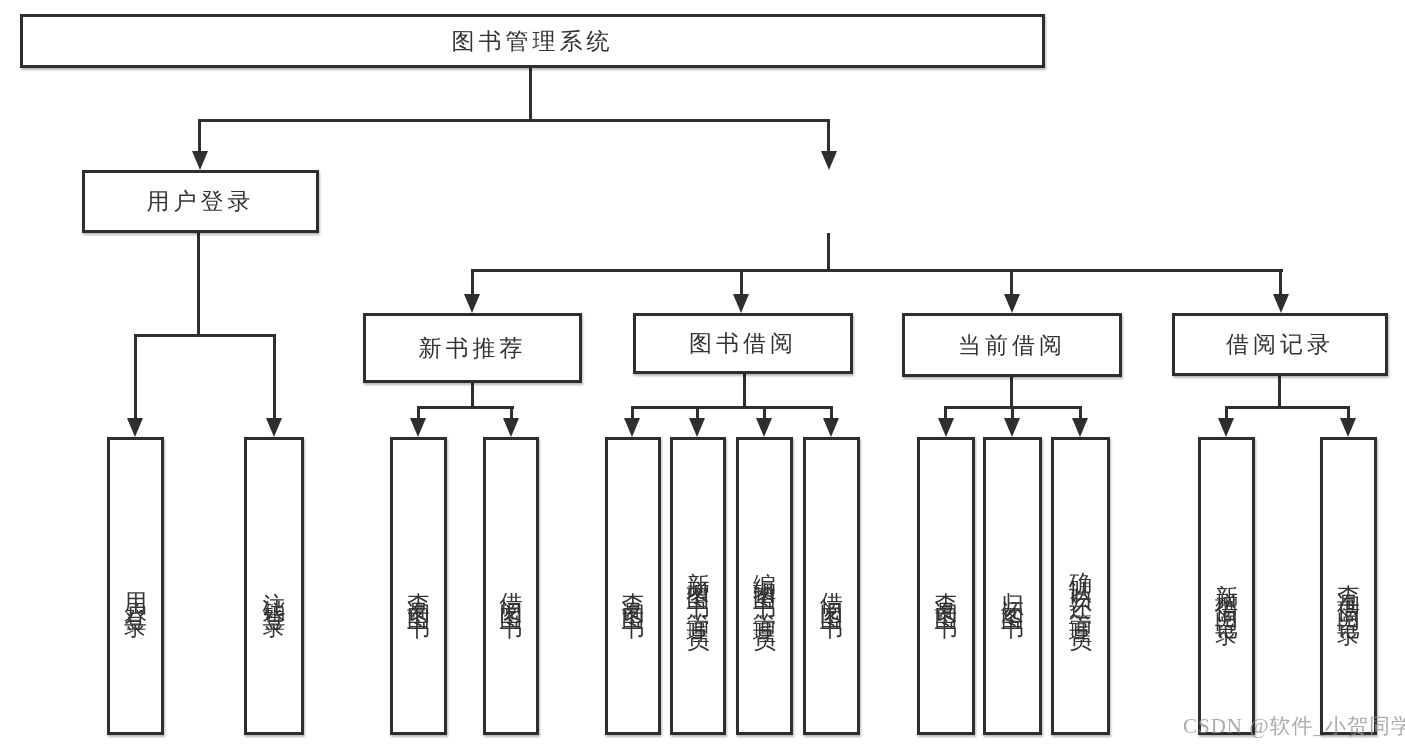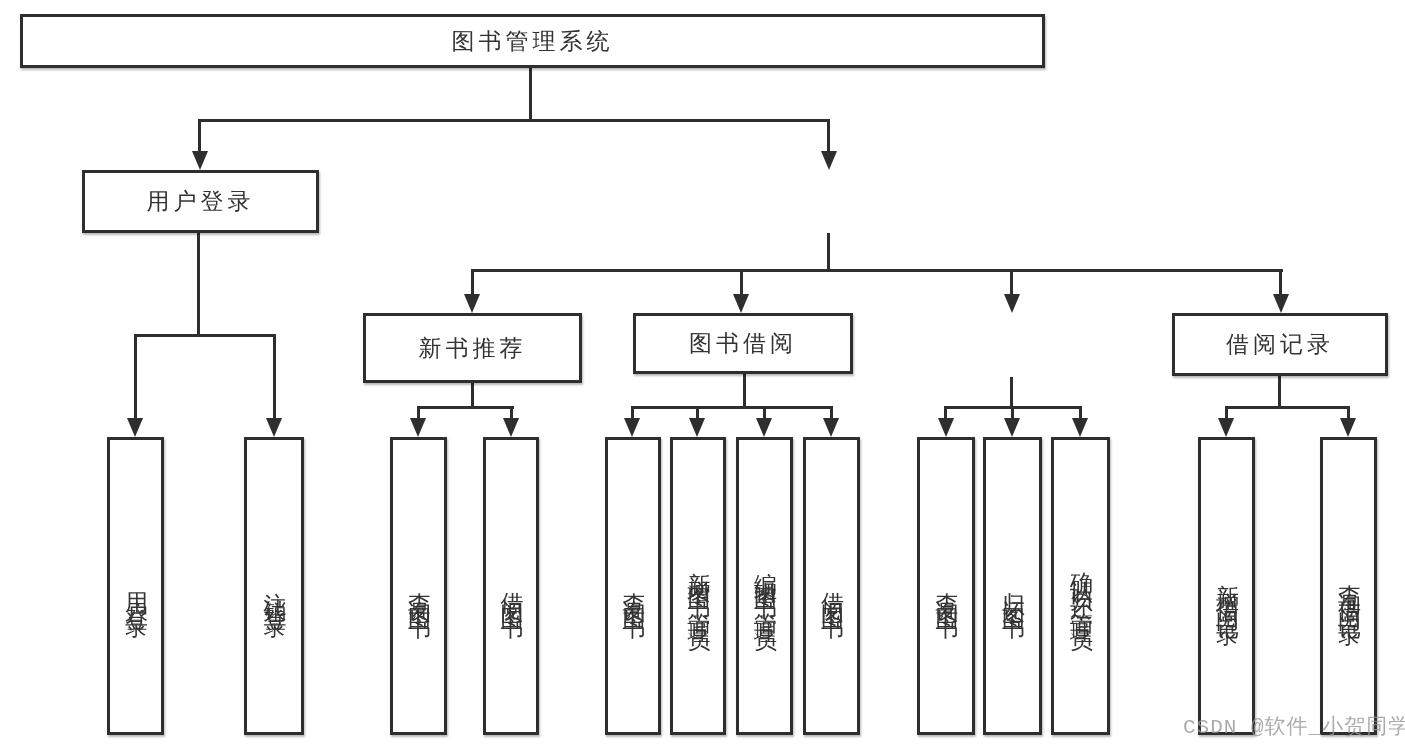--- a/index.html
+++ b/index.html
@@ -1,20 +1,20 @@
 <!DOCTYPE html>
 <html><head>
 <meta charset="utf-8">
 <style>
   html,body{margin:0;padding:0;background:#ffffff;}
   .canvas{
     position:relative;
     width:1405px;height:747px;
     background:#ffffff;
-    font-family:Liberation Mono, monospace;
+    font-family:Liberation Serif, serif;
     overflow:hidden;
   }
   
   .box{
     position:absolute;
     box-sizing:border-box;
     border:3px solid #2e2e2e;
     background:#ffffff;
     box-shadow:1px 2px 2px rgba(0,0,0,0.28);
     display:flex;align-items:center;justify-content:center;
@@ -122,20 +122,23 @@
   <div class="box" style="left:82px;top:170px;width:237px;height:63px">
     <span>用户登录</span>
   </div>
 
   <div class="box" style="left:363px;top:313px;width:219px;height:70px">
     <span>新书推荐</span>
   </div>
   <div class="box" style="left:633px;top:313px;width:220px;height:61px">
     <span>图书借阅</span>
   </div>
+  <div class="box" style="left:902px;top:313px;width:220px;height:64px">
+    <span>当前借阅</span>
+  </div>
   <div class="box" style="left:1172px;top:313px;width:216px;height:63px">
     <span>借阅记录</span>
   </div>
 
   <div class="box leaf" style="left:107px;width:57px">
     <span class="vtext">用户登录</span>
   </div>
   <div class="box leaf" style="left:244px;width:60px">
     <span class="vtext">注销登录</span>
   </div>

